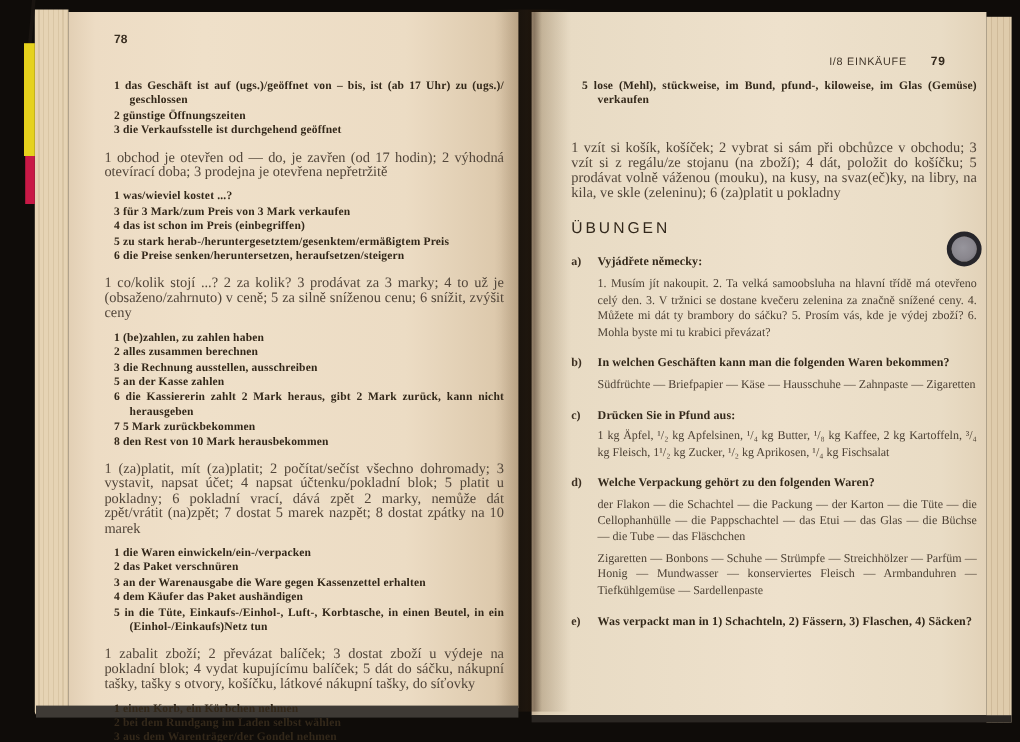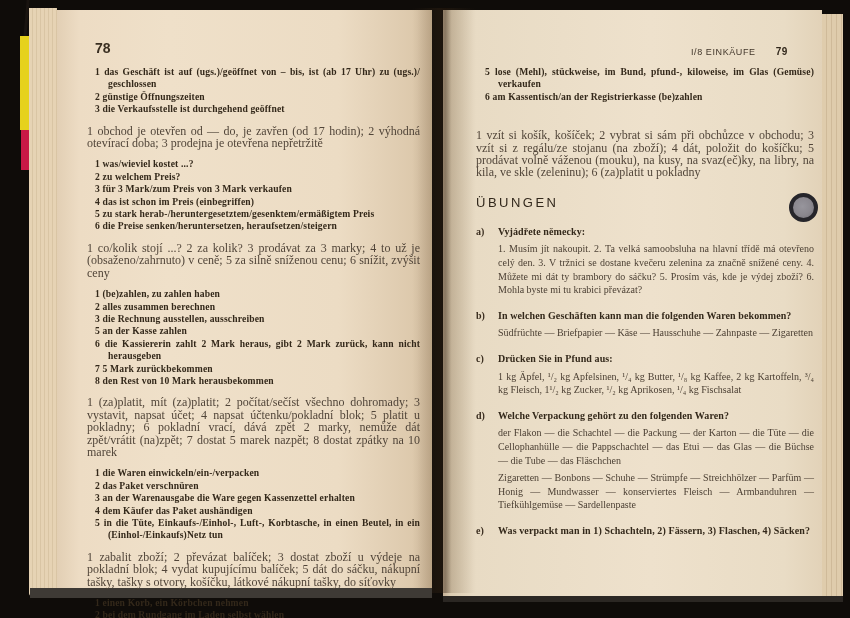--- a/index.html
+++ b/index.html
@@ -36,23 +36,23 @@
   }
   .book-bottom-left{position:absolute;left:30px;top:588px;width:402px;height:10px;background:#3e3a35;}
   .book-bottom-right{position:absolute;left:443px;top:596px;width:400px;height:6px;background:#2b2723;}
   .hole{
     position:absolute;left:789px;top:193px;width:29px;height:29px;border-radius:50%;
     background:radial-gradient(circle at 45% 45%,#97959c 0%,#8a878e 55%,#6f6d74 100%);
     border:4px solid #26252a;box-sizing:border-box;
   }
   
   .pagenum-left{
-    position:absolute;left:95px;top:40px;
+    position:absolute;left:95px;top:28px;
     font-family:"Liberation Sans","DejaVu Sans",sans-serif;
-    font-size:14px;font-weight:bold;color:#3a2f22;
+    font-size:10px;font-weight:bold;color:#3a2f22;
   }
   .header-right{
     position:absolute;left:443px;top:46px;width:345px;text-align:right;
     font-family:"Liberation Sans","DejaVu Sans",sans-serif;
     font-size:9px;color:#41362a;letter-spacing:.6px;
   }
   .header-right b{margin-left:20px;font-size:10px;color:#32281c;text-align:right;}
   
   .col-left{position:absolute;left:87px;top:66px;width:333px;}
   .col-right{position:absolute;left:476px;top:66px;width:338px;}
@@ -103,21 +103,20 @@
 <div class="pagenum-left">78</div>
 <div class="col-left">
     <div class="g-block">
       <div class="g-item">1 das Geschäft ist auf (ugs.)/geöffnet von – bis, ist (ab 17 Uhr) zu (ugs.)/ geschlossen</div>
       <div class="g-item">2 günstige Öffnungszeiten</div>
       <div class="g-item">3 die Verkaufsstelle ist durchgehend geöffnet</div>
     </div>
     <p class="c-block">1 obchod je otevřen od — do, je zavřen (od 17 hodin); 2 výhodná otevírací doba; 3 prodejna je otevřena nepřetržitě</p>
     <div class="g-block">
       <div class="g-item">1 was/wieviel kostet ...?</div>
-      <div class="g-item">2 zu welchem Preis?</div>
       <div class="g-item">3 für 3 Mark/zum Preis von 3 Mark verkaufen</div>
       <div class="g-item">4 das ist schon im Preis (einbegriffen)</div>
       <div class="g-item">5 zu stark herab-/heruntergesetztem/gesenktem/ermäßigtem Preis</div>
       <div class="g-item">6 die Preise senken/heruntersetzen, heraufsetzen/steigern</div>
     </div>
     <p class="c-block">1 co/kolik stojí ...? 2 za kolik? 3 prodávat za 3 marky; 4 to už je (obsaženo/zahrnuto) v ceně; 5 za silně sníženou cenu; 6 snížit, zvýšit ceny</p>
     <div class="g-block">
       <div class="g-item">1 (be)zahlen, zu zahlen haben</div>
       <div class="g-item">2 alles zusammen berechnen</div>
       <div class="g-item">3 die Rechnung ausstellen, ausschreiben</div>
@@ -143,21 +142,20 @@
     </div>
   </div>
 
 <div class="header-right">
   <span>I/8 EINKÄUFE</span><b>79</b>
 </div>
 <div class="col-right">
   <div id="right-top">
       <div class="g-block">
         <div class="g-item">5 lose (Mehl), stückweise, im Bund, pfund-, kiloweise, im Glas (Gemüse) verkaufen</div>
-        <div class="g-item">6 am Kassentisch/an der Registrierkasse (be)zahlen</div>
       </div>
       <p class="c-block">1 vzít si košík, košíček; 2 vybrat si sám při obchůzce v obchodu; 3 vzít si z regálu/ze stojanu (na zboží); 4 dát, položit do košíčku; 5 prodávat volně váženou (mouku), na kusy, na svaz(eč)ky, na libry, na kila, ve skle (zeleninu); 6 (za)platit u pokladny</p>
     </div>
   <div class="uebungen">ÜBUNGEN</div>
   <div id="exercise-list">
       <div class="exercise">
         <span class="ex-letter">a)</span>
         <div class="ex-title">Vyjádřete německy:</div>
         <p class="ex-par">1. Musím jít nakoupit. 2. Ta velká samoobsluha na hlavní třídě má otevřeno celý den. 3. V tržnici se dostane kvečeru zelenina za značně snížené ceny. 4. Můžete mi dát ty brambory do sáčku? 5. Prosím vás, kde je výdej zboží? 6. Mohla byste mi tu krabici převázat?</p>
       </div>

